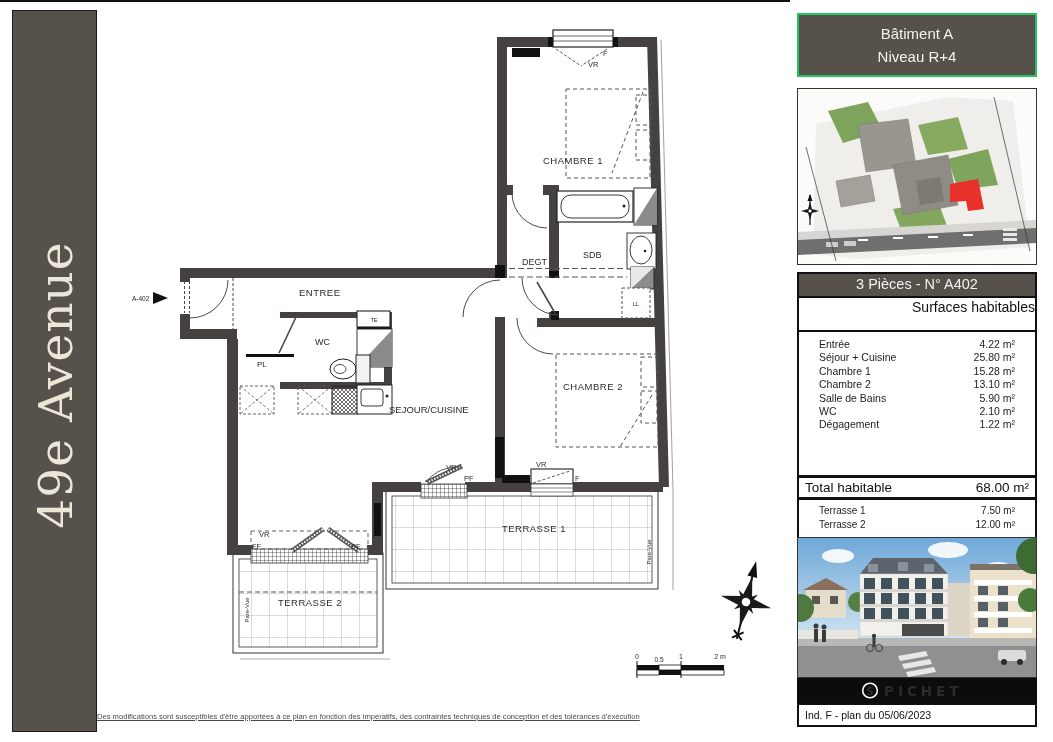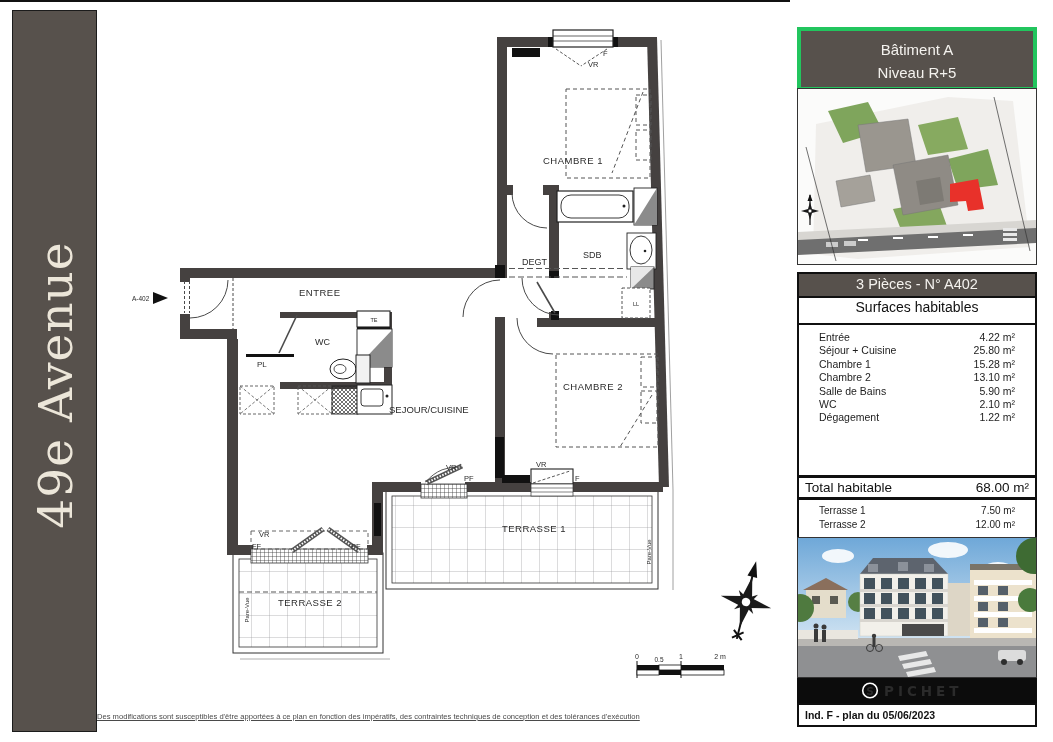--- a/index.html
+++ b/index.html
@@ -10,40 +10,40 @@
   .banner{position:absolute;left:12px;top:10px;width:83px;height:720px;
           background:#57514C;border:1px solid #1b1b1b;}
   .banner .vtext{position:absolute;left:50%;top:52%;transform:translate(-50%,-50%) rotate(-90deg);
           white-space:nowrap;font-family:"DejaVu Serif",serif;font-size:47px;
           color:#ece6d9;letter-spacing:1px;}
   
   .plansvg{position:absolute;left:95px;top:0;}
   svg text{font-family:"Liberation Sans",sans-serif;fill:#2b2b2b;}
   
   .rbox{position:absolute;left:797px;width:240px;box-sizing:border-box;background:#fff;}
-  .hdr{top:27px;height:64px;background:#57514C;border:4px solid #22c55e;
+  .hdr{top:13px;height:64px;background:#57514C;border:2px solid #22c55e;
        color:#f4f2ee;text-align:center;font-size:15px;line-height:1.55;padding-top:7px;}
   .siteplan{top:88px;height:177px;border:1px solid #333;}
   .tbl{top:272px;height:268px;border:2px solid #101010;display:flex;flex-direction:column;}
   .tbl .title{background:#57514C;color:#f4f2ee;text-align:center;font-size:14.5px;
        padding:2px 0 4px;border-bottom:2px solid #101010;}
-  .tbl .subtitle{text-align:center;font-size:14px;color:#111;padding:1px 0 8px;
+  .tbl .subtitle{text-align:right;font-size:14px;color:#111;padding:1px 0 15px;
        border-bottom:2px solid #101010;}
   .tbl .rows{padding-top:6px;}
   .tbl .row{display:flex;justify-content:space-between;padding:0 20px;
        font-size:10.5px;line-height:13.4px;color:#1c1c1c;}
   .tbl .spacer{flex:1;}
   .tbl .total{display:flex;justify-content:space-between;align-items:center;
        border-top:3px solid #101010;border-bottom:3px solid #101010;
        padding:2px 6px;font-size:13.5px;color:#111;}
   .tbl .terr{padding-top:4px;padding-bottom:6px;}
   .tbl .terr .row{font-size:10px;line-height:14px;}
   .photo{top:537px;height:141px;border:1px solid #333;overflow:hidden;}
   .pichet{top:678px;height:25px;background:#0c0c0c;display:flex;align-items:center;justify-content:center;}
-  .ind{top:703px;height:24px;border:2px solid #101010;font-size:10.5px;font-weight:bold;
+  .ind{top:703px;height:24px;border:2px solid #101010;font-size:10.5px;font-weight:normal;
        color:#111;line-height:20px;padding-left:6px;}
   .disclaimer{position:absolute;left:97px;top:712px;width:600px;font-size:7.6px;color:#4a4a4a;text-decoration:underline;}
 </style>
 </head>
 <body>
 
 <div class="topline"></div>
 
 <div class="banner">
   <div class="vtext">49e Avenue</div>
@@ -250,21 +250,21 @@
     <rect x="659" y="665" width="22" height="5" fill="#fff" stroke="#111" stroke-width="0.8"></rect>
     <rect x="681" y="665" width="43" height="5" fill="#111"></rect>
     <rect x="637" y="670" width="22" height="5" fill="#fff" stroke="#111" stroke-width="0.8"></rect>
     <rect x="659" y="670" width="22" height="5" fill="#111"></rect>
     <rect x="681" y="670" width="43" height="5" fill="#fff" stroke="#111" stroke-width="0.8"></rect>
   </g>
 </svg>
 
 <div class="rbox hdr">
   <div>Bâtiment A</div>
-  <div>Niveau R+5</div>
+  <div>Niveau R+4</div>
 </div>
 
 <div class="rbox siteplan">
   <svg width="238" height="175" viewBox="0 0 238 175">
     <rect width="238" height="175" fill="#fbfbfa"></rect>
     <polygon points="15,165 18,35 150,8 215,12 232,158 60,170" fill="#f0eeeb"></polygon>
     <polygon points="30,22 70,13 85,42 45,54" fill="#7fa55c"></polygon>
     <polygon points="120,36 160,28 170,60 130,66" fill="#87aa60"></polygon>
     <polygon points="150,70 190,60 200,96 160,101" fill="#7fa55c"></polygon>
     <polygon points="95,120 140,112 150,140 105,146" fill="#84a75e"></polygon>

